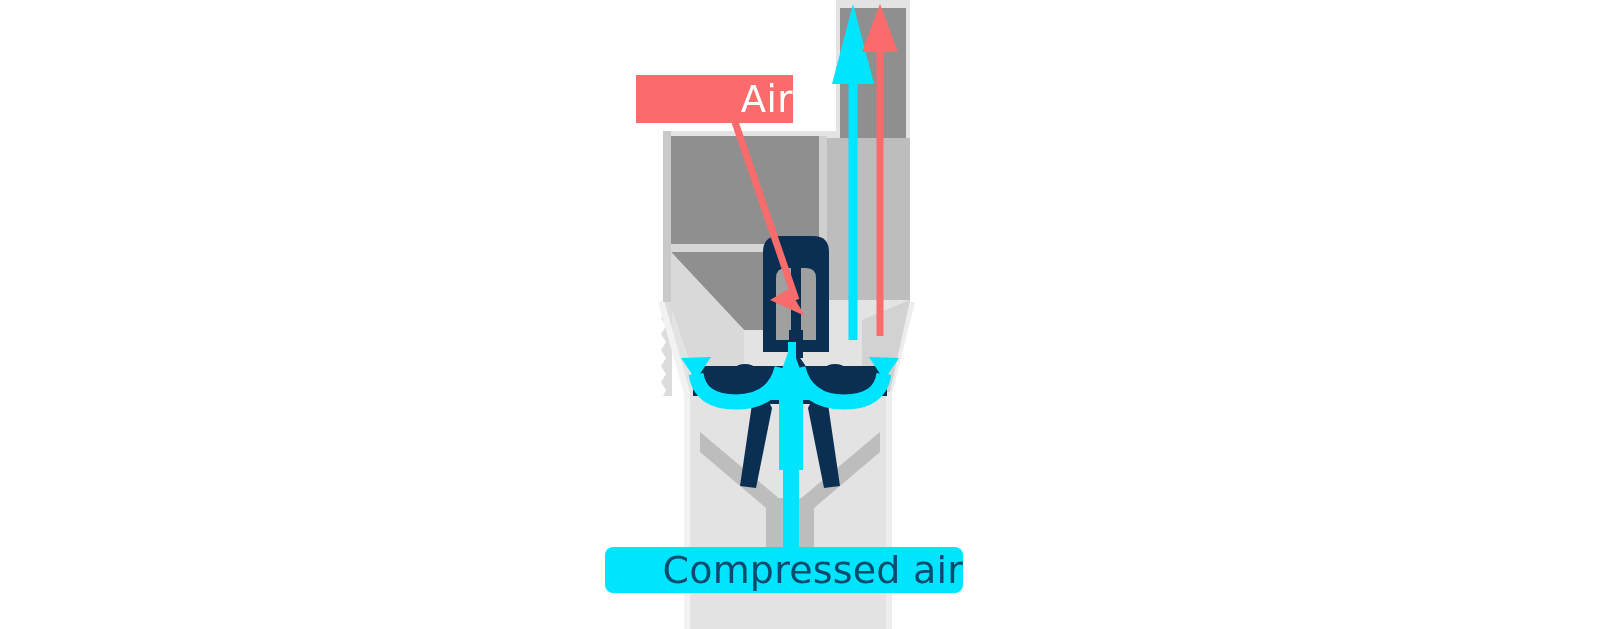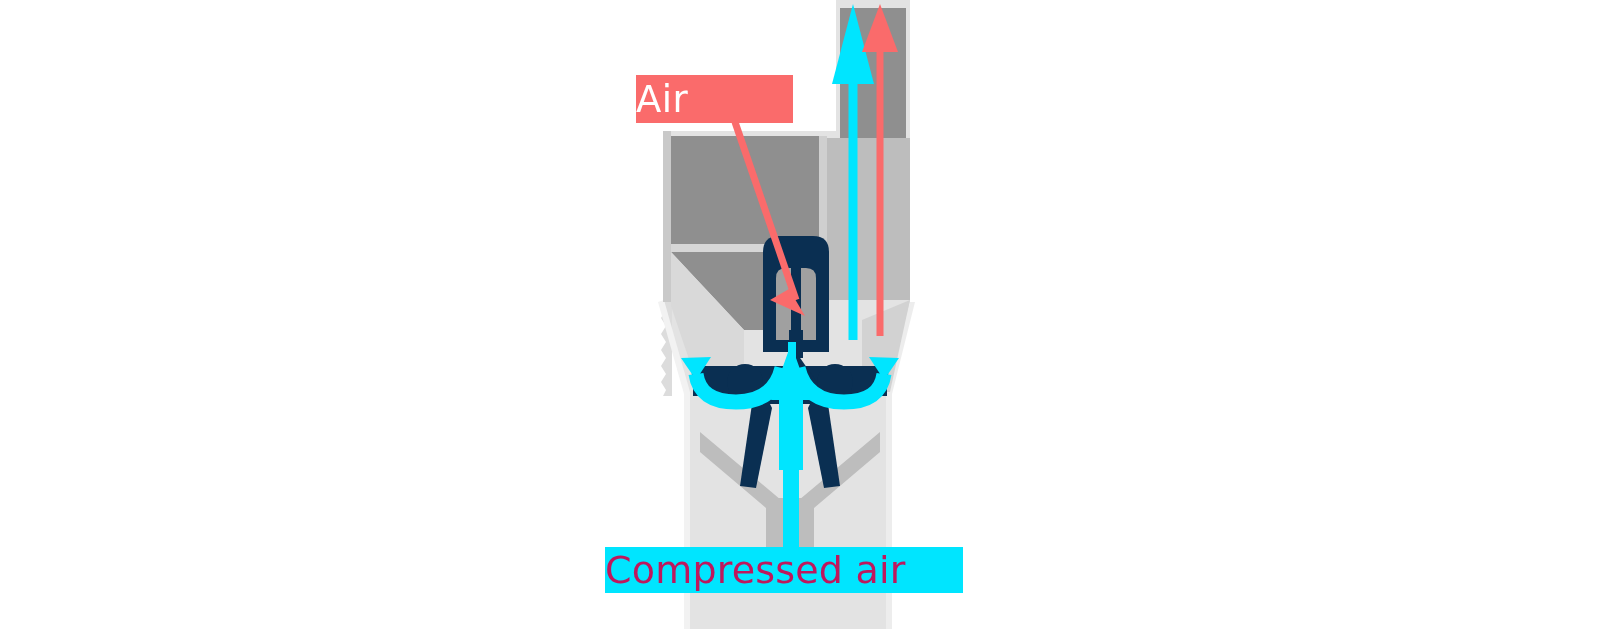--- a/index.html
+++ b/index.html
@@ -24,21 +24,21 @@
     left: 0;
     top: 0;
     width: 1600px;
     height: 629px;
     display: block;
   }
   .label-box {
     position: absolute;
     display: flex;
     align-items: center;
-    justify-content: flex-start;
+    justify-content: flex-end;
     box-sizing: border-box;
     white-space: nowrap;
     line-height: 1;
     user-select: none;
   }
   #label-air {
     left: 636px;
     top: 75px;
     width: 157px;
     height: 48px;
@@ -46,23 +46,24 @@
     color: #ffffff;
     font-size: 37px;
     letter-spacing: 0.5px;
   }
   #label-compressed-air {
     left: 605px;
     top: 547px;
     width: 358px;
     height: 46px;
     background: #00e5ff;
-    color: #be185d;
+    color: #0c4a6e;
     font-size: 38px;
     letter-spacing: 0.2px;
+    border-radius: 8px;
   }
 </style>
 </head>
 <body>
 
 <div id="diagram-root">
 
   <svg id="diagram-svg" viewBox="0 0 1600 629" xmlns="http://www.w3.org/2000/svg">
 
     <defs>

